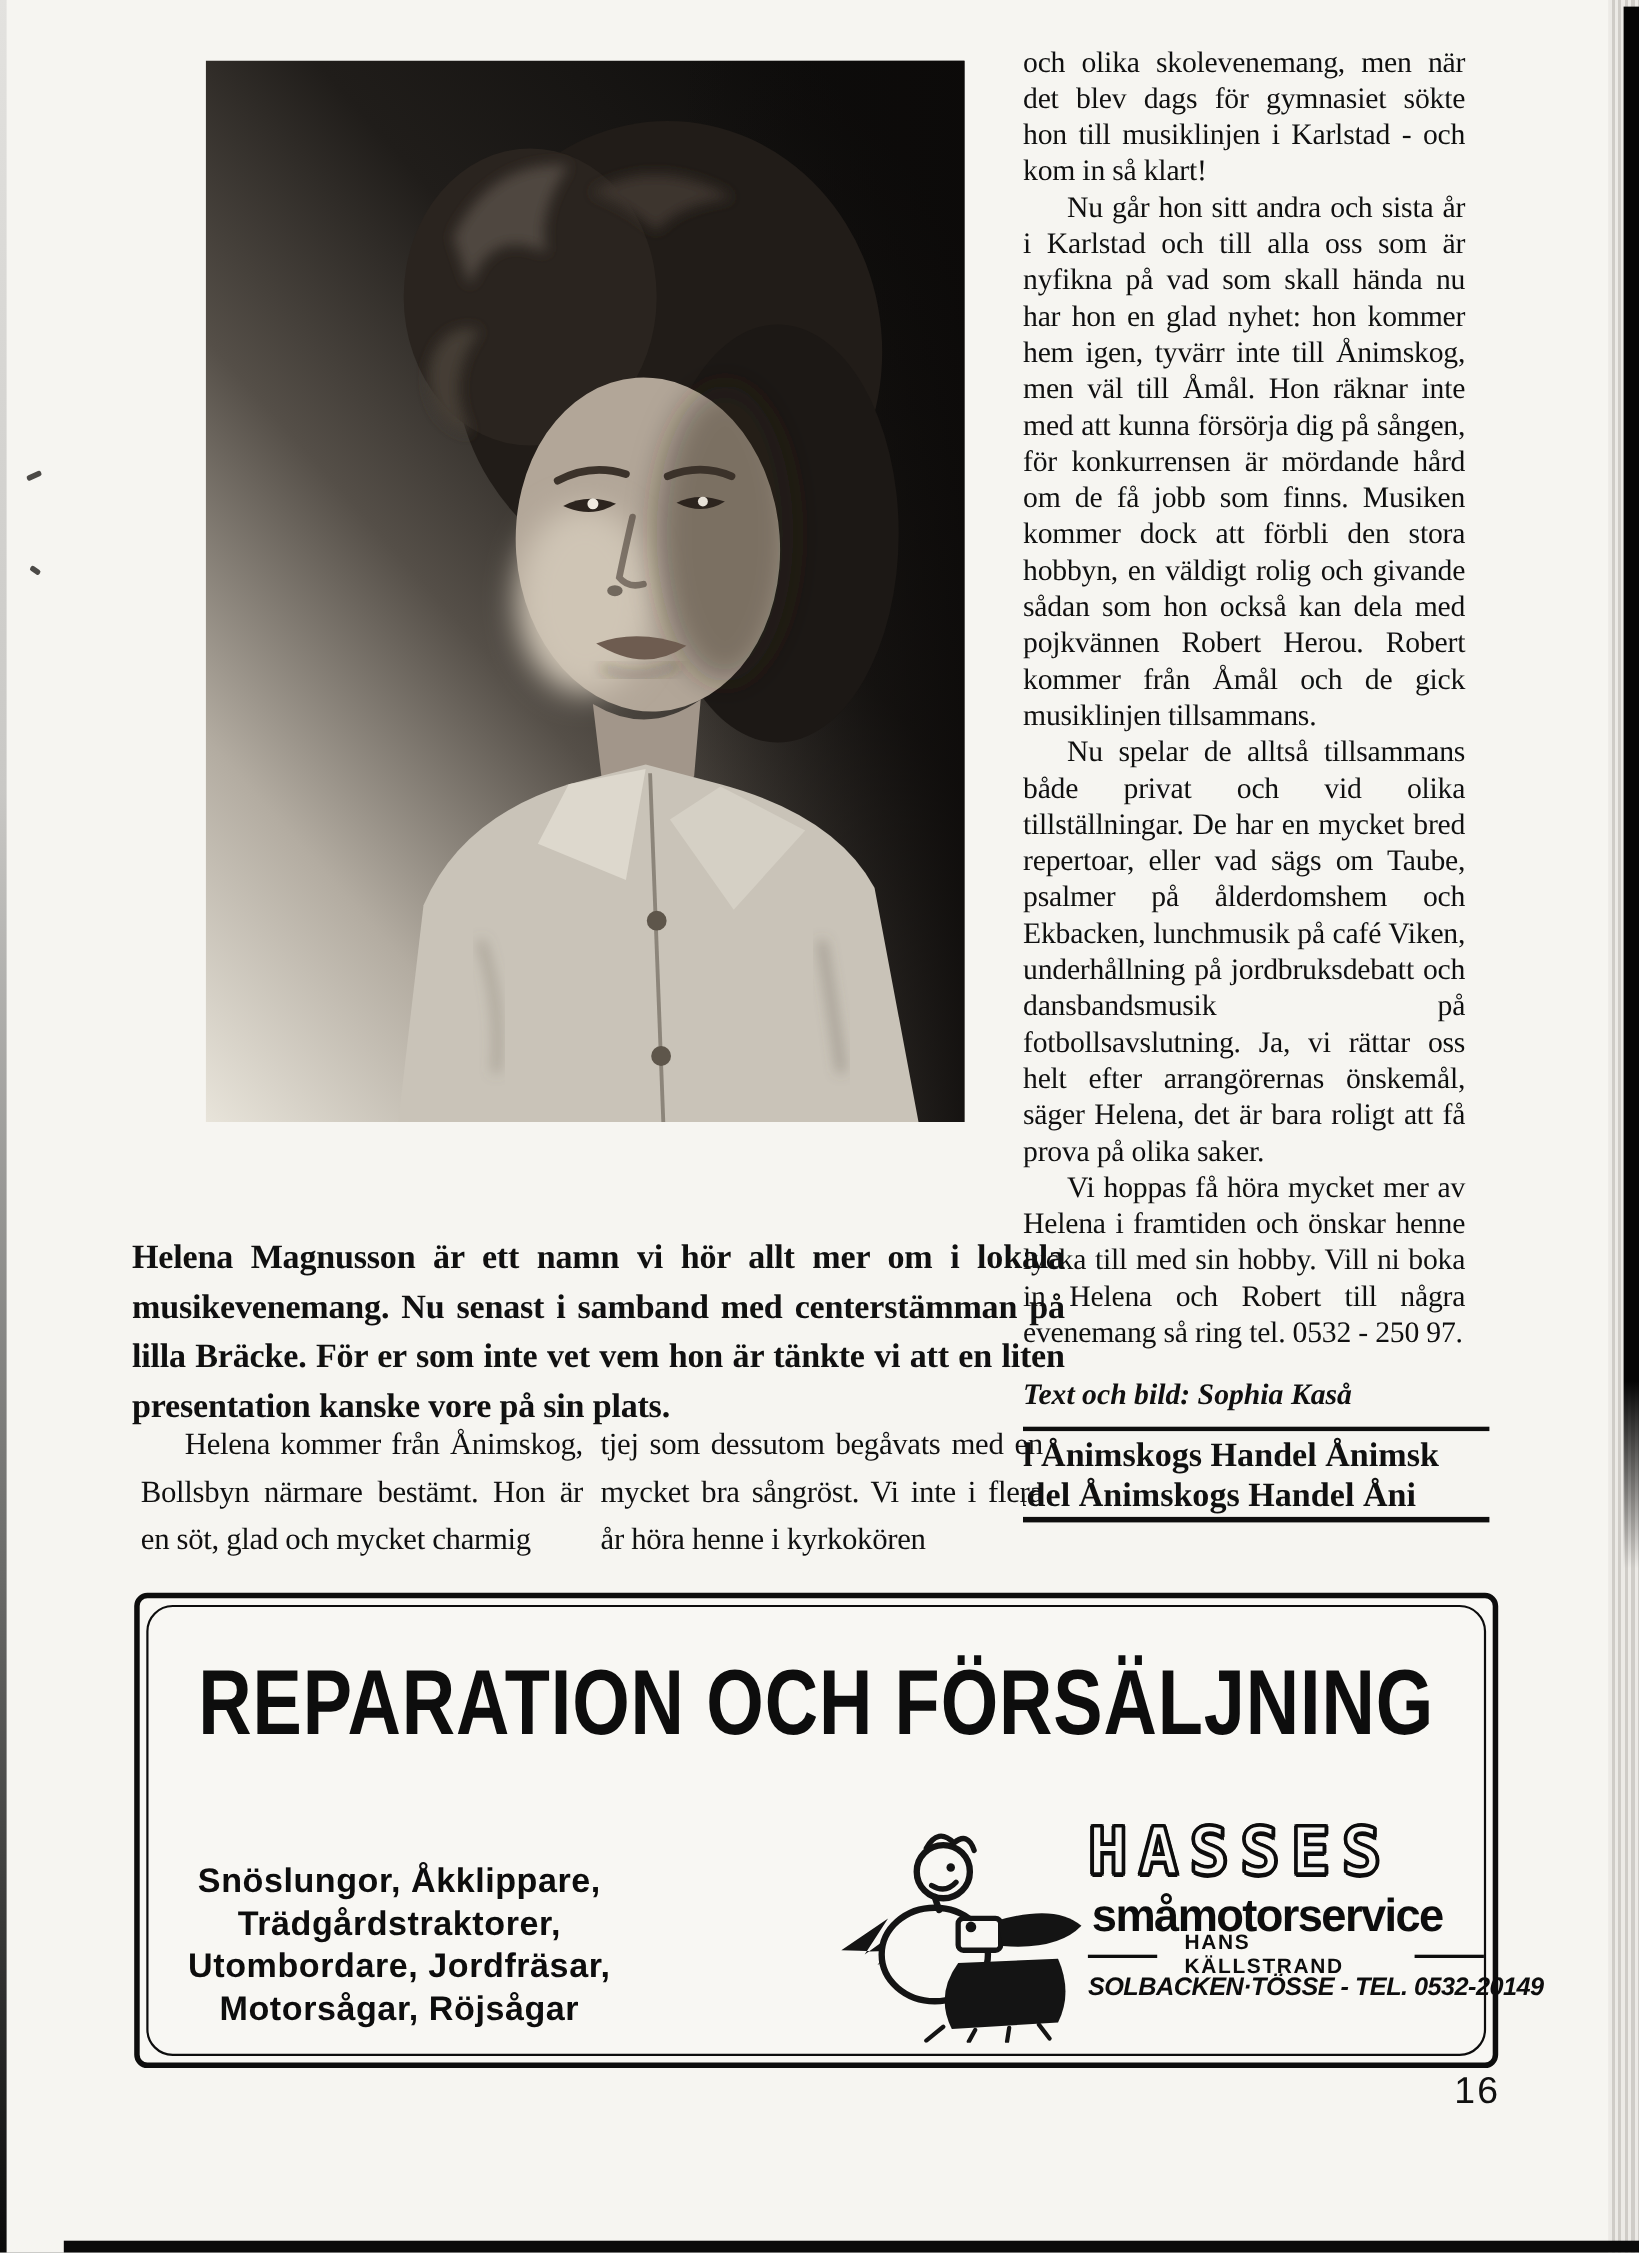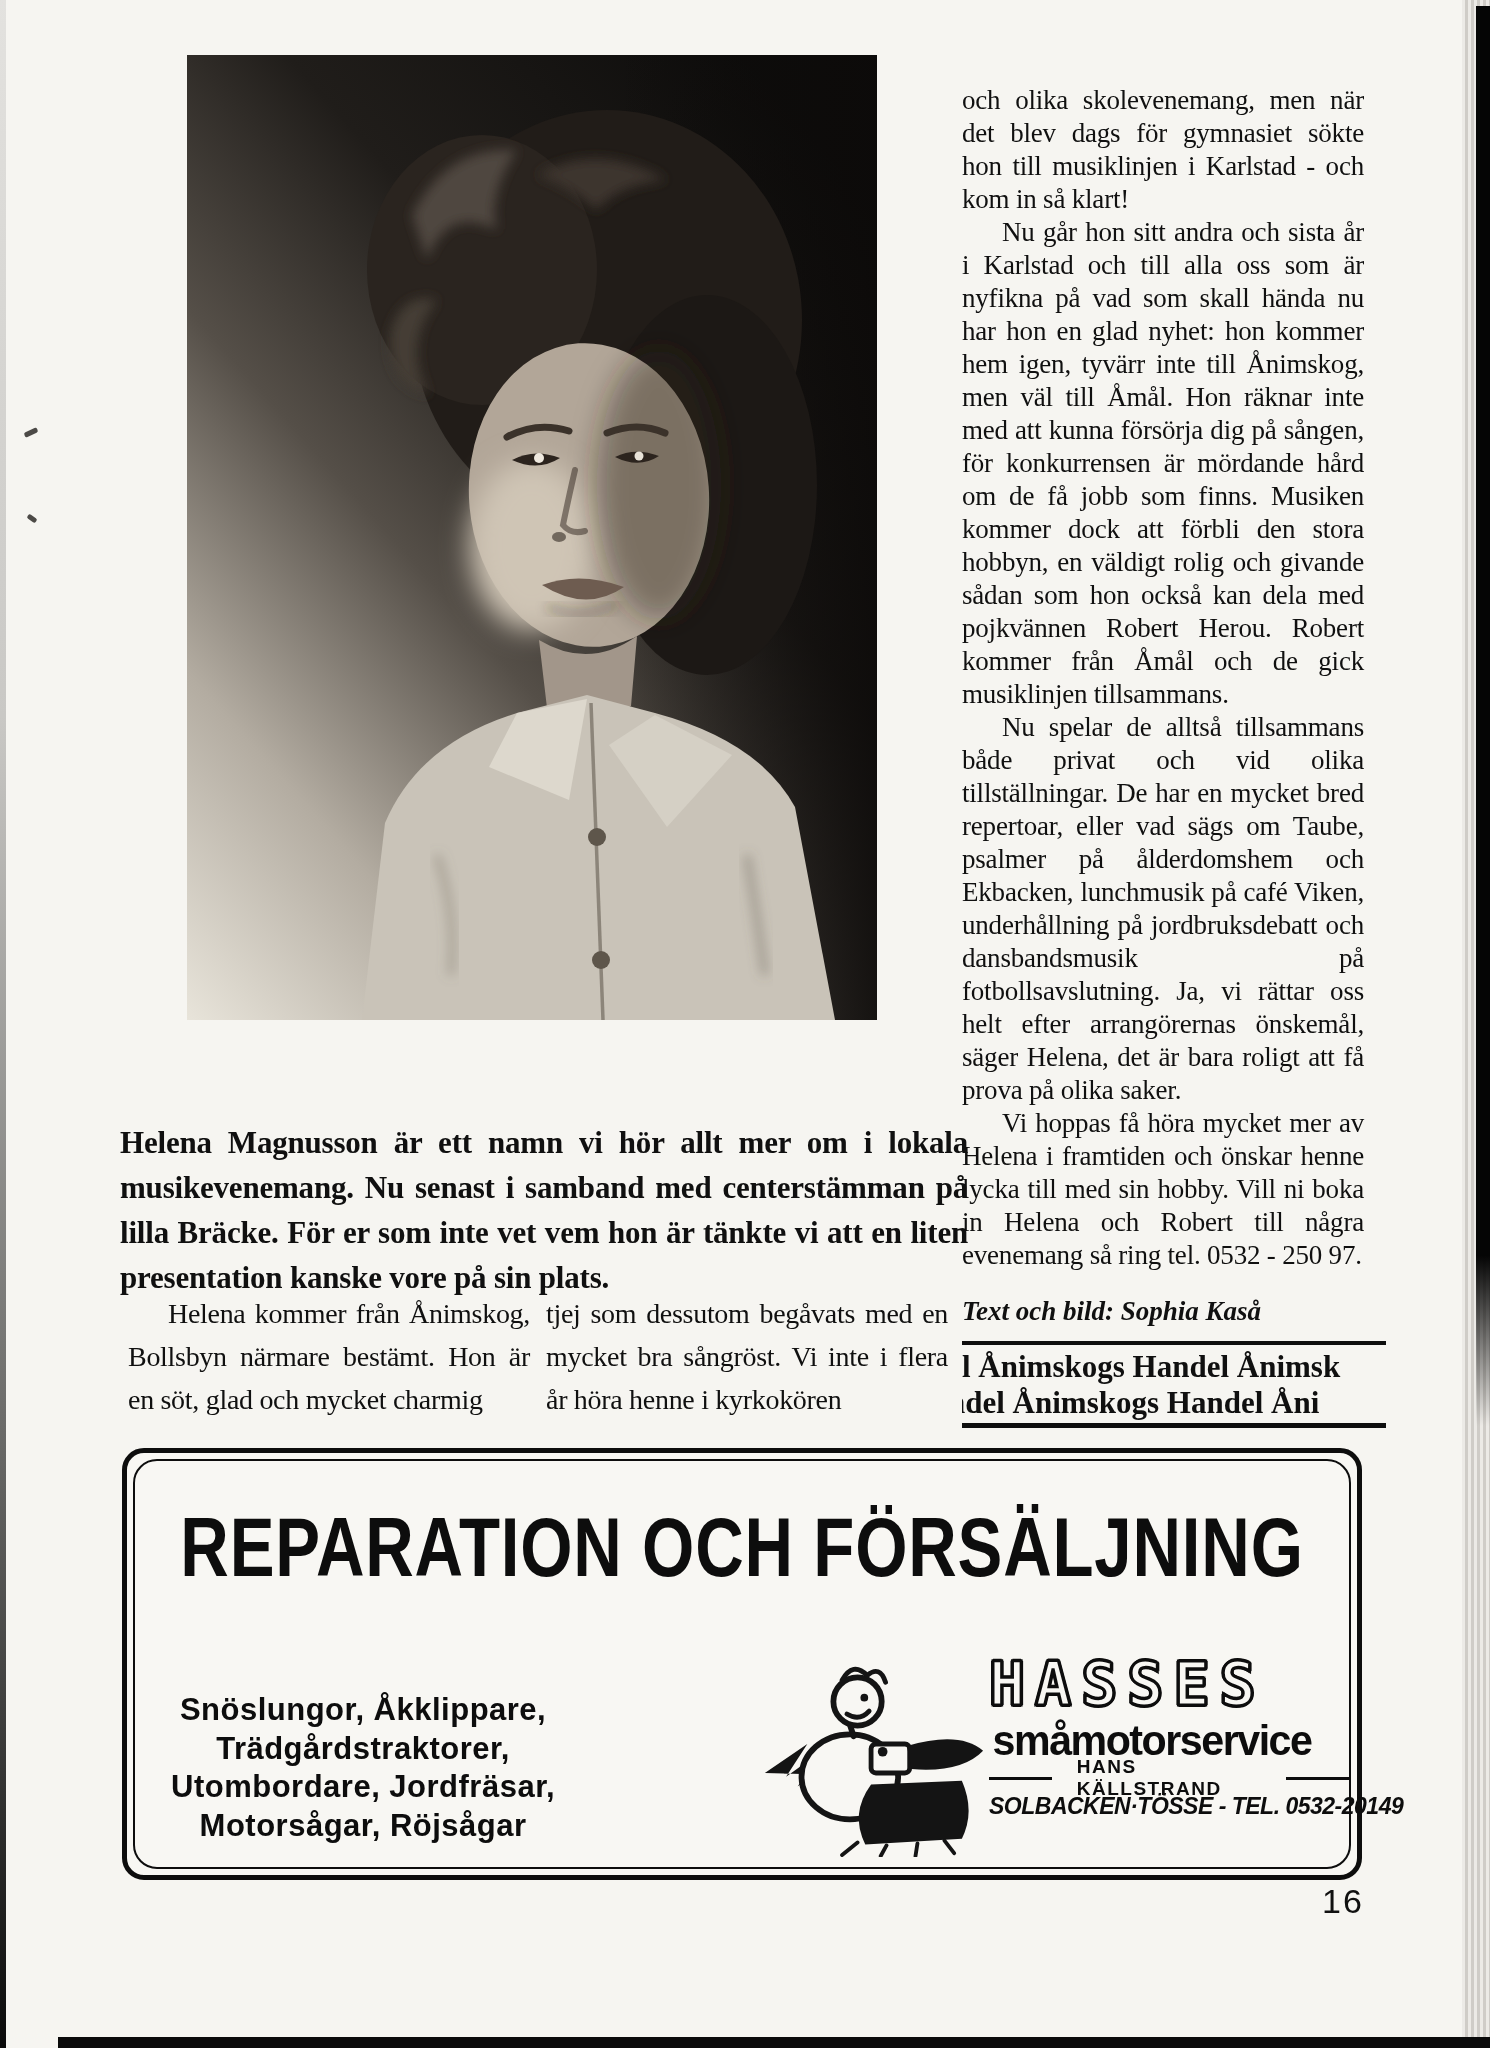--- a/index.html
+++ b/index.html
@@ -19,21 +19,21 @@
   .edge-right-dark{position:absolute;left:1476px;top:6px;width:14px;height:1420px;
     background:linear-gradient(#050505 0%,#050505 88%,rgba(5,5,5,0) 100%);}
   .edge-bottom{position:absolute;left:58px;right:0;bottom:0;height:11px;background:#0a0a0a;}
   .speck{position:absolute;background:#4c4a47;border-radius:2px;}
   .speck.s1{left:24px;top:430px;width:14px;height:5px;transform:rotate(-25deg);}
   .speck.s2{left:27px;top:516px;width:10px;height:5px;transform:rotate(35deg);}
   
   .photo{position:absolute;left:187px;top:55px;width:690px;height:965px;}
   .photo svg{display:block;width:100%;height:100%;}
   
-  .rightcol{position:absolute;left:962px;top:40px;width:424px;margin-top:44px;}
+  .rightcol{position:absolute;left:930px;top:40px;width:424px;}
   .rightcol p{
     margin:0;width:402px;
     font-size:27px;line-height:33px;
     text-align:justify;text-justify:inter-word;
     letter-spacing:-0.2px;
   }
   .rightcol p + p{text-indent:40px;}
   .credit{margin:24px 0 0 0;font-style:italic;font-weight:bold;font-size:27px;width:402px;}
   .rule{height:4px;background:#0e0e0e;width:424px;}
   .rule.r1{margin-top:14px;}
@@ -48,21 +48,21 @@
   .headline{position:absolute;left:96px;top:1052px;white-space:nowrap;}
   .headline span{display:inline-block;transform:scaleX(0.9);transform-origin:left center;
     font-weight:bold;font-size:52px;letter-spacing:0.5px;}
   .lead{position:absolute;left:120px;top:1120px;width:848px;
     font-weight:bold;font-size:31px;line-height:45px;text-align:justify;letter-spacing:-0.2px;}
   .bodycols{position:absolute;left:128px;top:1292px;width:832px;display:flex;gap:16px;}
   .bodycols .col{width:402px;font-size:28px;line-height:43px;text-align:justify;letter-spacing:-0.3px;}
   .bodycols .col.first{text-indent:40px;}
   
   .adbox{position:absolute;left:122px;top:1448px;width:1240px;height:432px;
-    border:5px solid #0d0d0d;border-radius:22px;background:#f8f7f3;box-sizing:border-box;}
+    border:5px solid #0d0d0d;border-radius:12px;background:#f8f7f3;box-sizing:border-box;}
   .adbox .inner{position:absolute;left:6px;top:6px;right:6px;bottom:6px;
     border:2px solid #0d0d0d;border-radius:24px;}
   .ad-headline{position:absolute;left:50%;top:46px;white-space:nowrap;
     transform:translateX(-50%) scaleX(0.8);
     font-family:"Liberation Sans","DejaVu Sans",sans-serif;
     font-weight:bold;font-size:84px;letter-spacing:1px;color:#0d0d0d;}
   .ad-products{position:absolute;left:44px;top:238px;
     font-family:"Liberation Sans","DejaVu Sans",sans-serif;
     font-weight:bold;font-size:31px;line-height:38.5px;letter-spacing:0.5px;color:#0d0d0d;text-align:center;}
   .ad-logo{position:absolute;left:630px;top:198px;width:592px;height:220px;}

